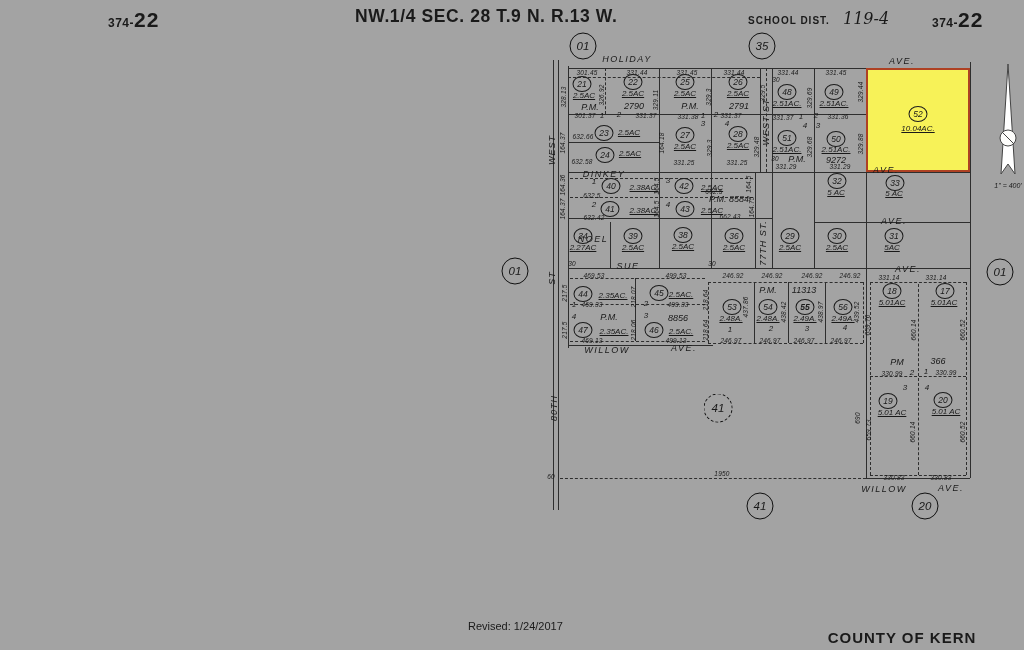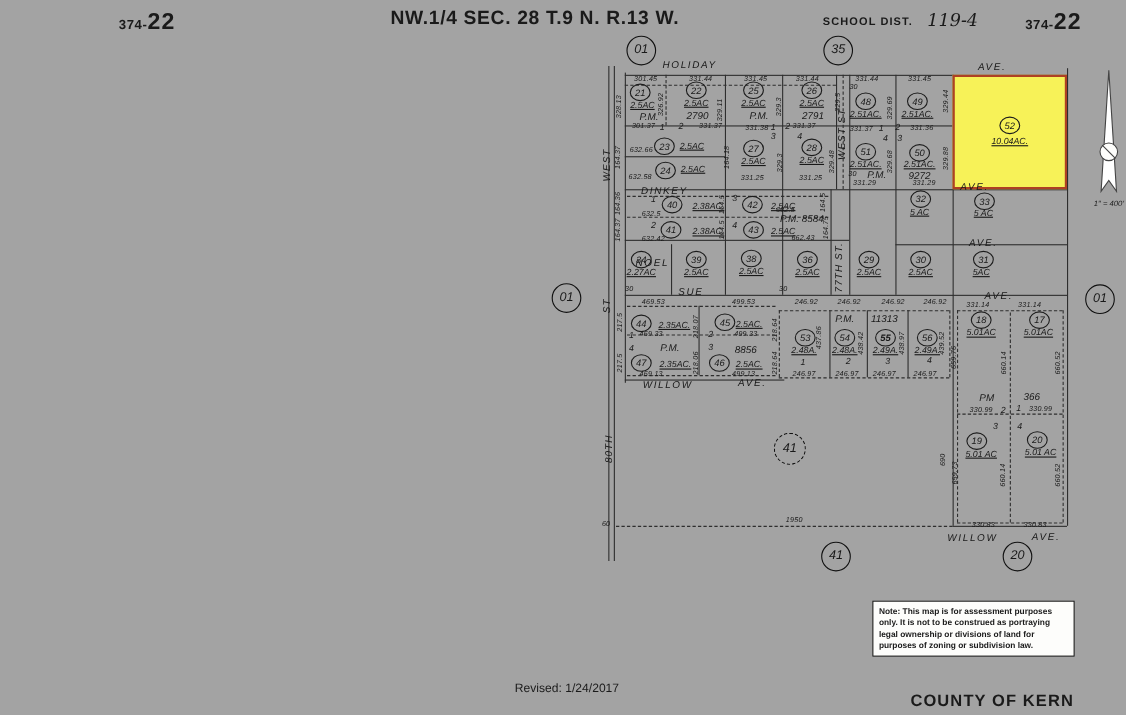--- a/index.html
+++ b/index.html
@@ -344,21 +344,15 @@
     </div>
 
   <svg id="north" width="26" height="120" viewBox="0 0 26 120">
     <polygon points="13,2 20,112 13,102 6,112" fill="#fff" stroke="#444" stroke-width="1"></polygon>
     <circle cx="13" cy="76" r="8" fill="#fdfdfb" stroke="#444" stroke-width="1"></circle>
     <line x1="7" y1="70" x2="19" y2="82" stroke="#444" stroke-width="1"></line>
   </svg>
   <div id="scale-label">1" = 400'</div>
 
   <div id="revised">Revised:  1/24/2017</div>
-  <div id="notebox">
-    <div>Note: This map is for assessment purposes</div>
-    <div>only. It is not to be construed as portraying</div>
-    <div>legal ownership or divisions of land for</div>
-    <div>purposes of zoning or subdivision law.</div>
-  </div>
   <div id="county">COUNTY OF KERN</div>
 
 </div>
 
 </body></html>

